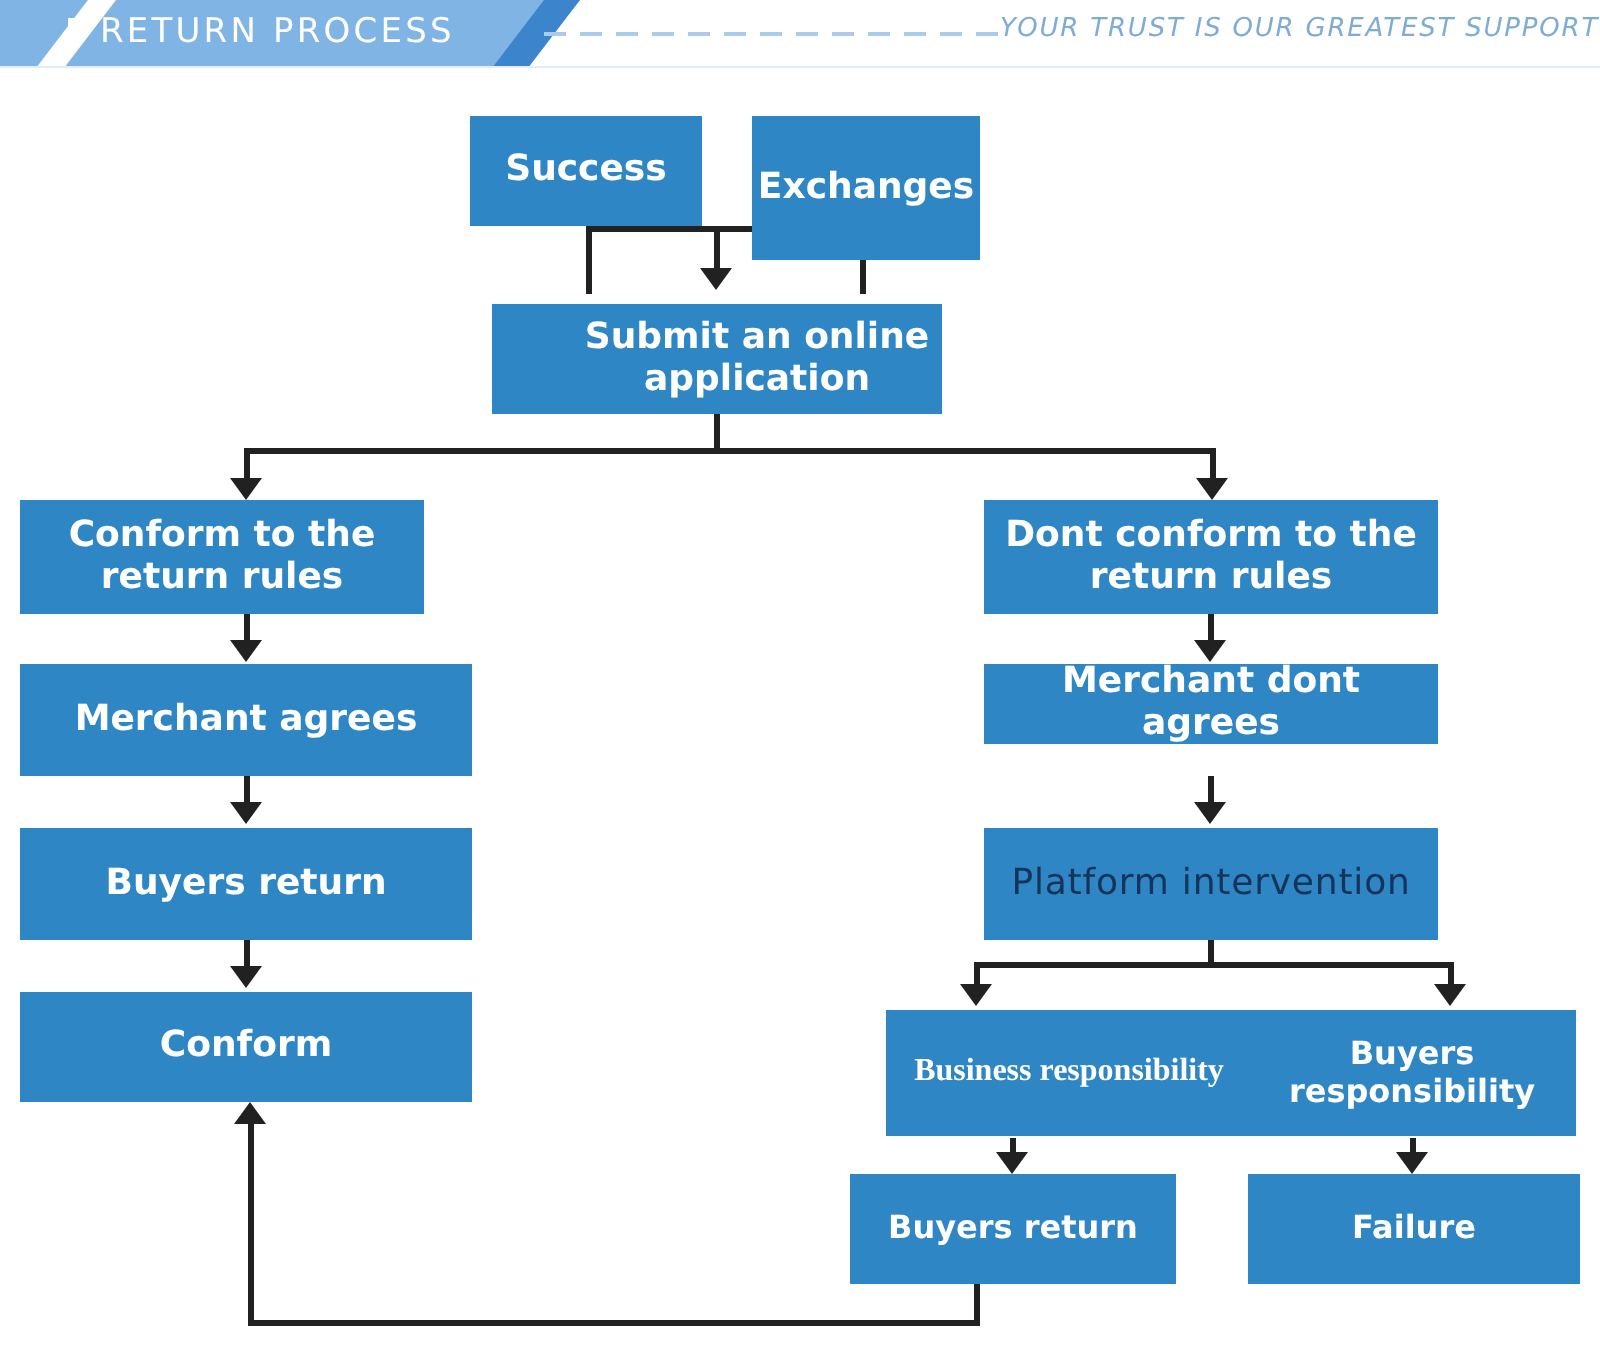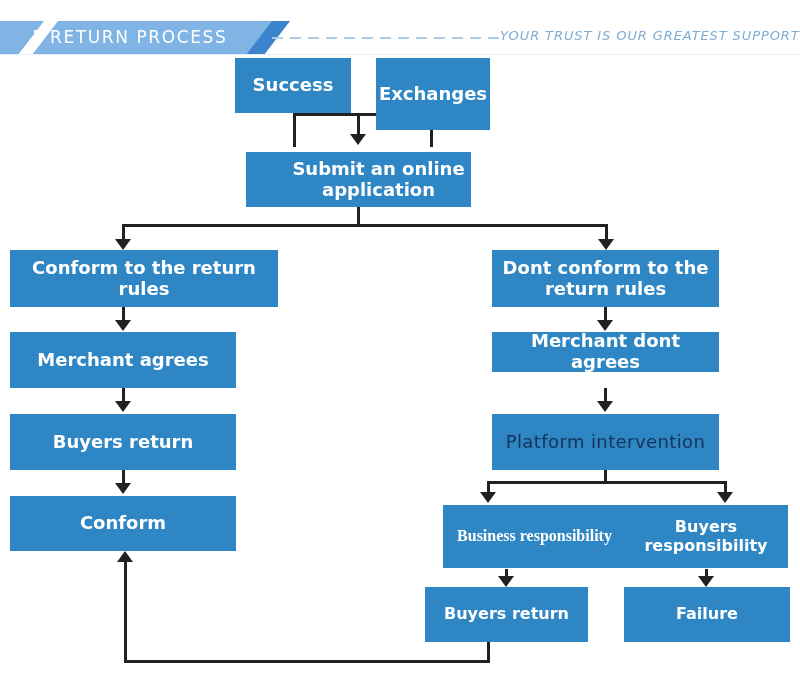--- a/index.html
+++ b/index.html
@@ -15,21 +15,20 @@
     font-family: "DejaVu Sans", sans-serif;
   }
 
   
   #header-banner {
     position: absolute;
     left: 0;
     top: 0;
     width: 800px;
     height: 24px;
-    margin-top: 21px;
   }
   .banner-bg {
     position: absolute;
     left: 0;
     top: 0;
     width: 290px;
     height: 34px;
     background: #7FB4E4;
     clip-path: polygon(0 0, 290px 0, 262px 34px, 0 34px);
   }
@@ -216,21 +215,21 @@
   <div class="conn vline" style="left:124px; top:562px;  height:100px;"></div>
   <div class="arrow-up" style="left:117px; top:551px;"></div>
 </div>
 
 <div class="node" style="left:235px; top:58px;  width:116px; height:55px;">Success</div>
 
 <div class="node" style="left:376px; top:58px;  width:114px; height:72px;">Exchanges</div>
 
 <div class="node" style="left:246px; top:152px; width:225px; height:55px;padding-left:44px;">Submit an online application</div>
 
-<div class="node" style="left:10px;  top:250px; width:268px; height:57px;">Conform to the return rules</div>
+<div class="node" style="left:10px;  top:250px; width:202px; height:57px;">Conform to the return rules</div>
 
 <div class="node" style="left:492px; top:250px; width:227px; height:57px;">Dont conform to the return rules</div>
 
 <div class="node" style="left:10px;  top:332px; width:226px; height:56px;">Merchant agrees</div>
 
 <div class="node" style="left:492px; top:332px; width:227px; height:40px;">Merchant dont agrees</div>
 
 <div class="node" style="left:10px;  top:414px; width:226px; height:56px;">Buyers return</div>
 
 <div class="node light" style="left:492px; top:414px; width:227px; height:56px;">Platform intervention</div>

